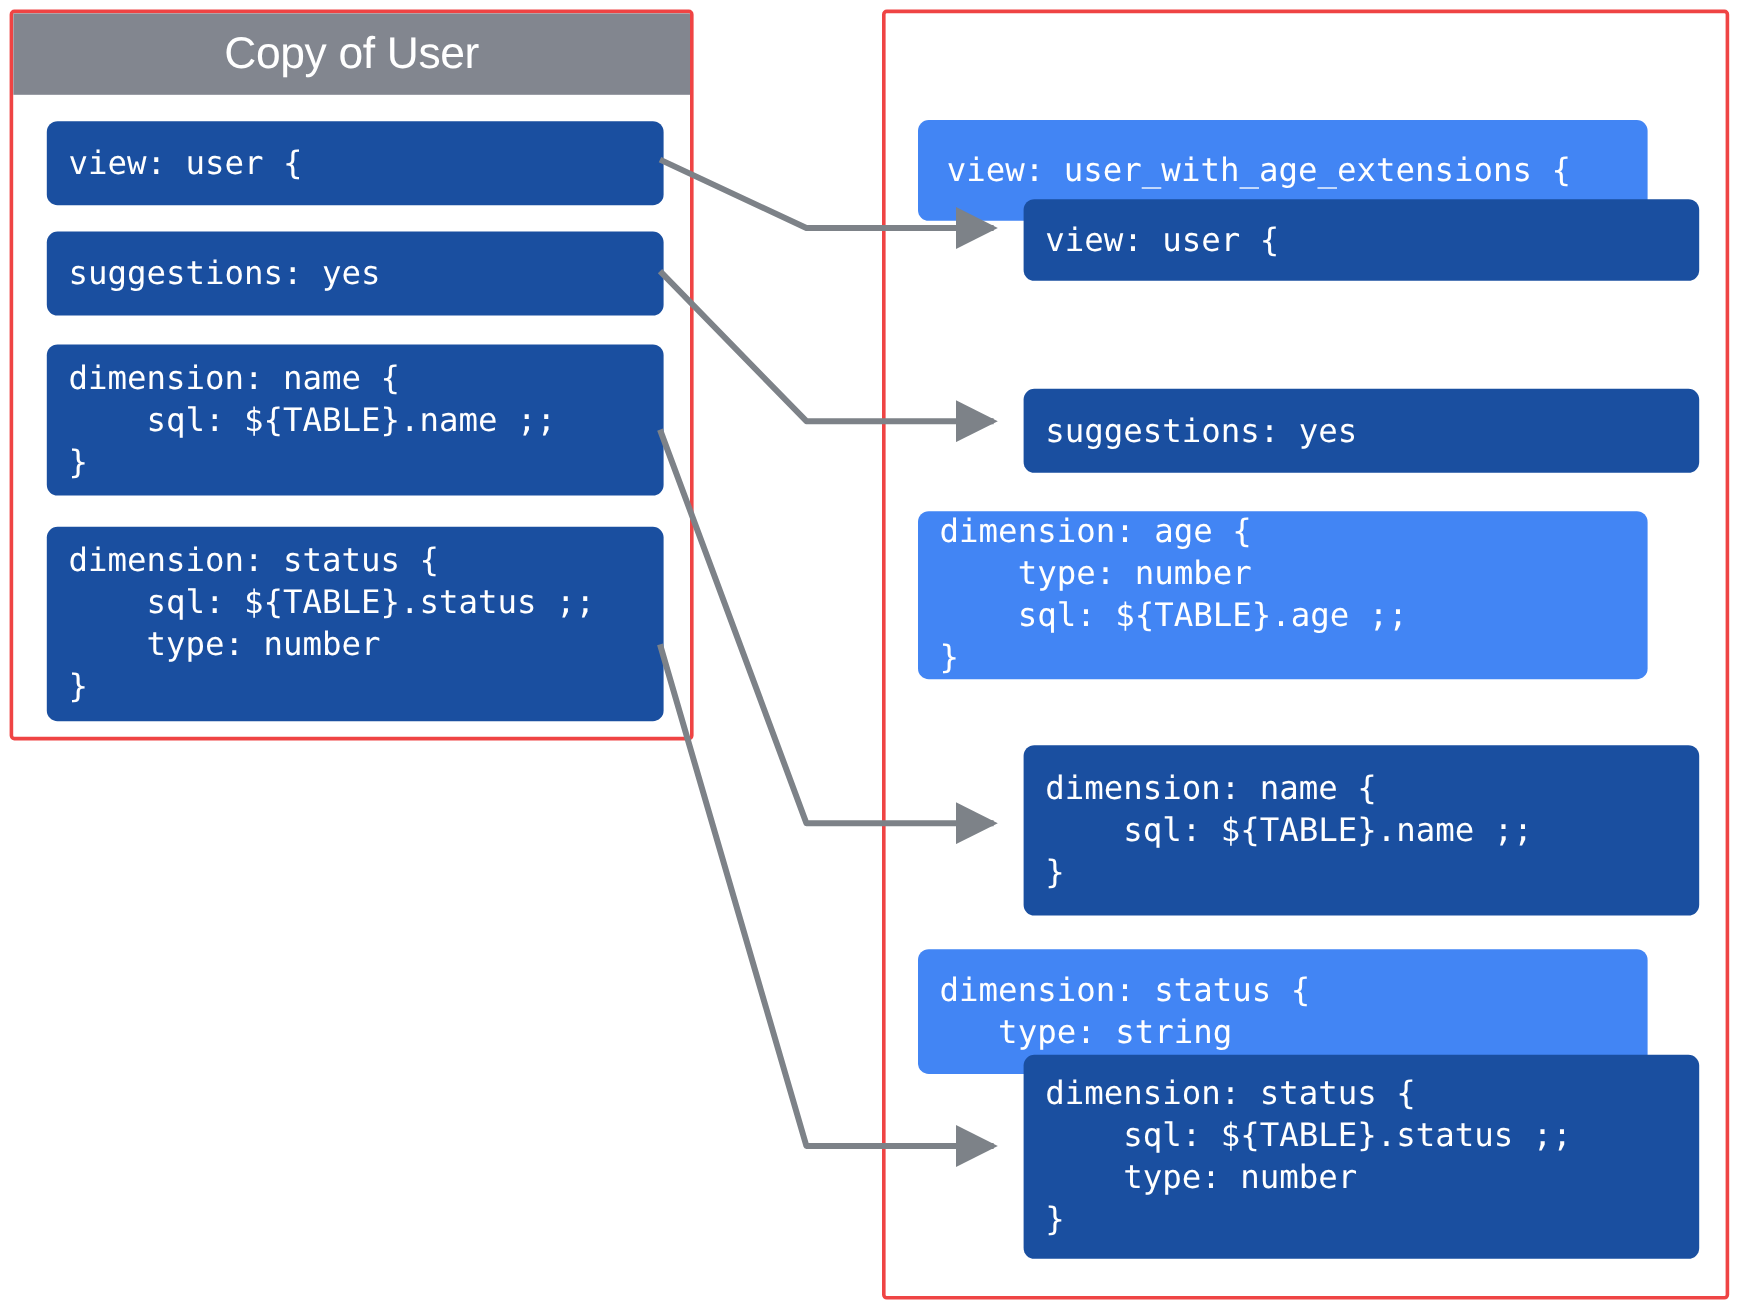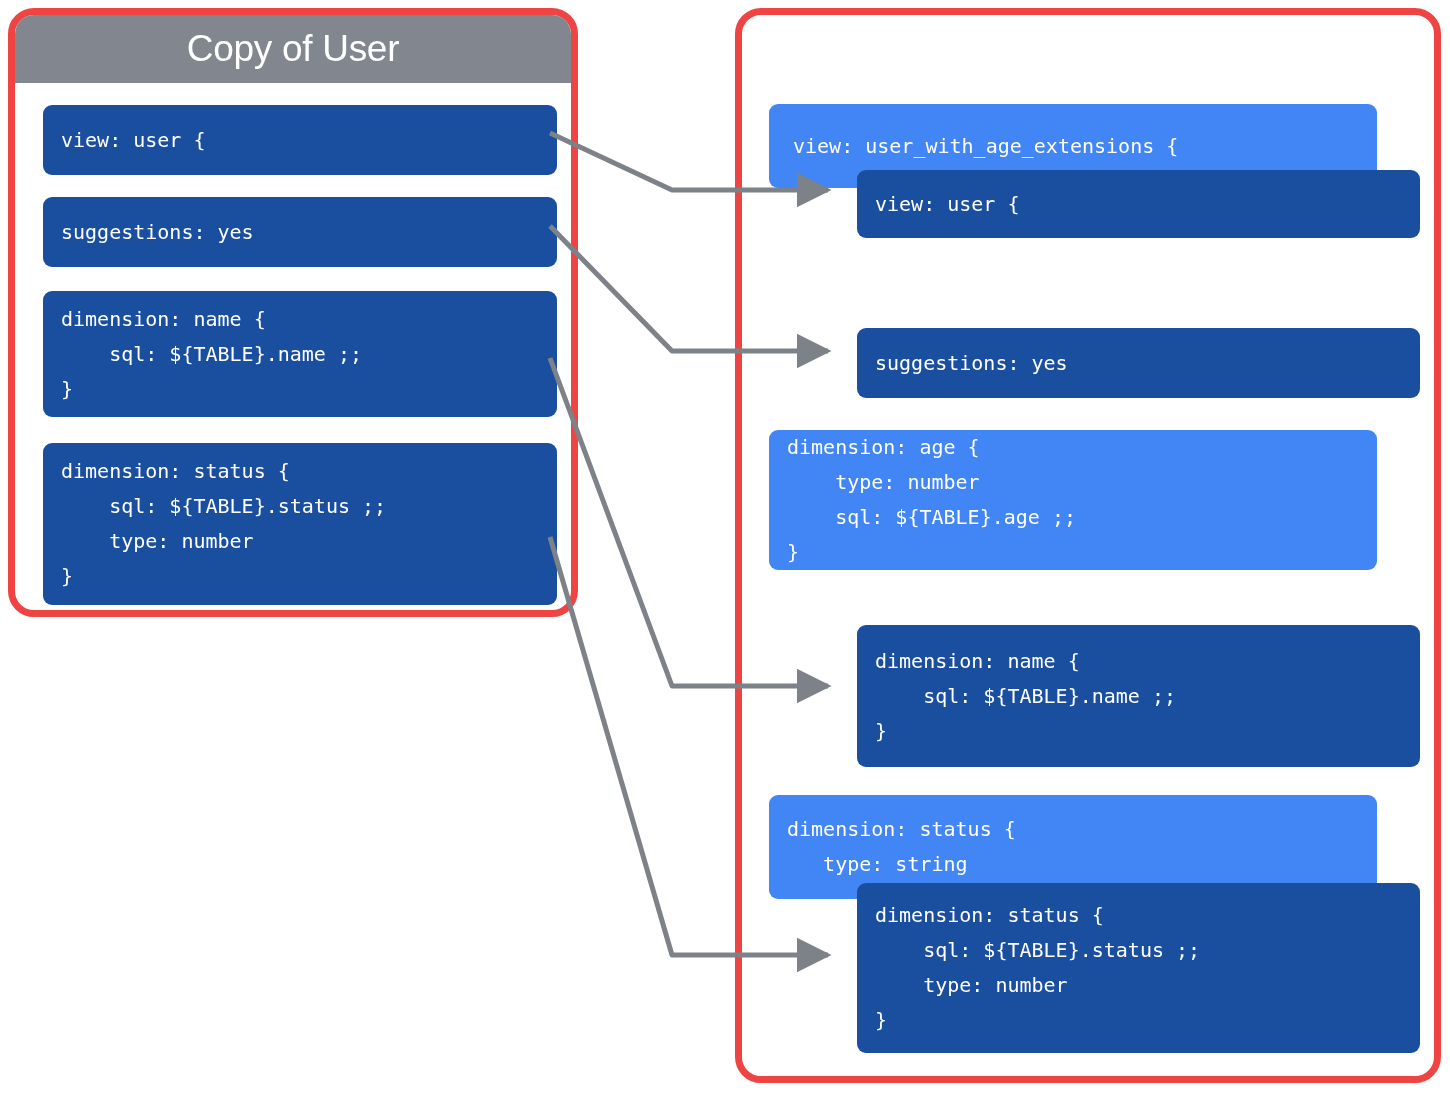--- a/index.html
+++ b/index.html
@@ -7,22 +7,22 @@
     width: 1450px; height: 1096px;
     background: #ffffff;
     font-family: "Liberation Sans", sans-serif;
     overflow: hidden;
   }
   #stage { position: relative; width: 1450px; height: 1096px; }
 
   
   .panel {
     position: absolute;
-    border: 7px solid #ef4444;
-    border-radius: 26px;
+    border: 3px solid #ef4444;
+    border-radius: 4px;
     background: #ffffff;
     overflow: hidden;
   }
   #panel-left  { left: 8px;   top: 8px; width: 570px;  height: 609px; }
   #panel-right { left: 735px; top: 8px; width: 706px;  height: 1075px; }
 
   .panel-header {
     height: 68px;
     background: #82868f;
     display: flex;
@@ -37,21 +37,21 @@
     font-family: "Liberation Sans", sans-serif;
     white-space: nowrap;
   }
 
   
   .code {
     position: absolute;
     border-radius: 9px;
     color: #ffffff;
     font-family: "DejaVu Sans Mono", monospace;
-    font-size: 20px;
+    font-size: 27px;
     line-height: 35px;
     white-space: pre;
     display: flex;
     align-items: center;
     padding-left: 18px;
   }
   .code.dark  { background: #1a4fa0; }
   .code.light { background: #4285f4; }
 
   

